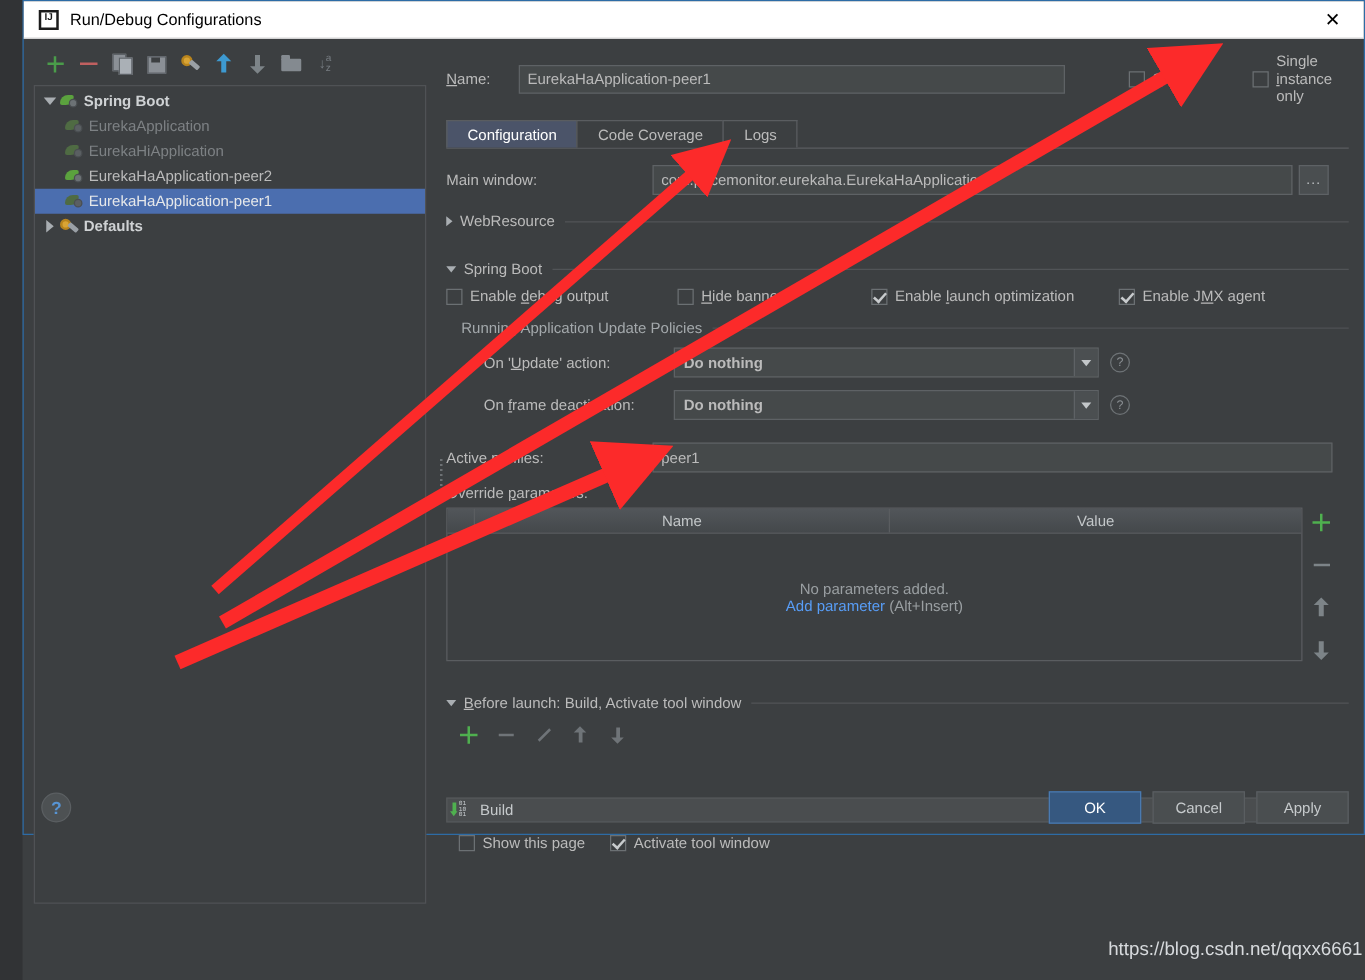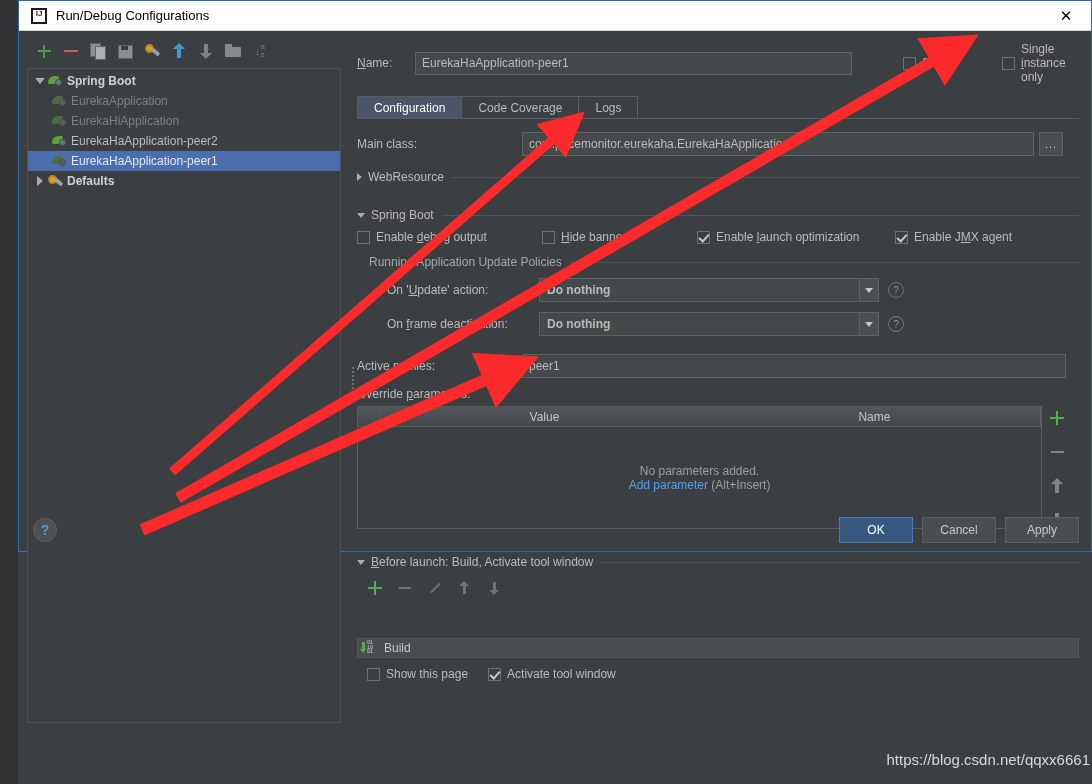--- a/index.html
+++ b/index.html
@@ -45,21 +45,21 @@
     padding-left: 2px;
     box-sizing: border-box;
   }
 
   
   #dialog {
     position: absolute;
     left: 18px;
     top: 0;
     width: 1074px;
-    height: 552px;
+    height: 668px;
     border: 1px solid #2d6ca6;
     box-sizing: border-box;
     background: #3c3f41;
   }
   #titlebar {
     height: 30px;
     background: #ffffff;
     border-bottom: 1px solid #d5d5d5;
     display: flex;
     align-items: center;
@@ -637,21 +637,21 @@
         </div>
       </div>
 
       <div id="tabs">
         <div class="tab active">Configuration</div>
         <div class="tab">Code Coverage</div>
         <div class="tab">Logs</div>
       </div>
 
       <div class="row" id="mainclass-row">
-        <span class="lbl">Main class:</span>
+        <span class="lbl">Main window:</span>
         <div class="txtfield" id="mainclass-field">com.pricemonitor.eurekaha.EurekaHaApplication</div>
         <div class="ellipsis-btn">...</div>
       </div>
 
       <div class="sect-head">
         <span class="tri tri-s-right"></span>
         <span class="st">WebResource</span>
         <span class="line"></span>
       </div>
 
@@ -713,22 +713,22 @@
         <span class="lbl">Active profiles:</span>
         <div class="txtfield" id="profiles-field">peer1</div>
       </div>
 
       <div class="lbl" id="override-label">Override <span class="u">p</span>arameters:</div>
 
       <div id="params-wrap">
         <div id="params-table">
           <div id="params-head">
             <div class="th gutter"></div>
+            <div class="th name">Name</div>
             <div class="th value">Value</div>
-            <div class="th name">Name</div>
           </div>
           <div id="params-empty">
             <div class="msg">No parameters added.</div>
             <div class="addline">
               <a>Add parameter</a>
               <span>(Alt+Insert)</span>
             </div>
           </div>
         </div>
         <div id="params-side">

